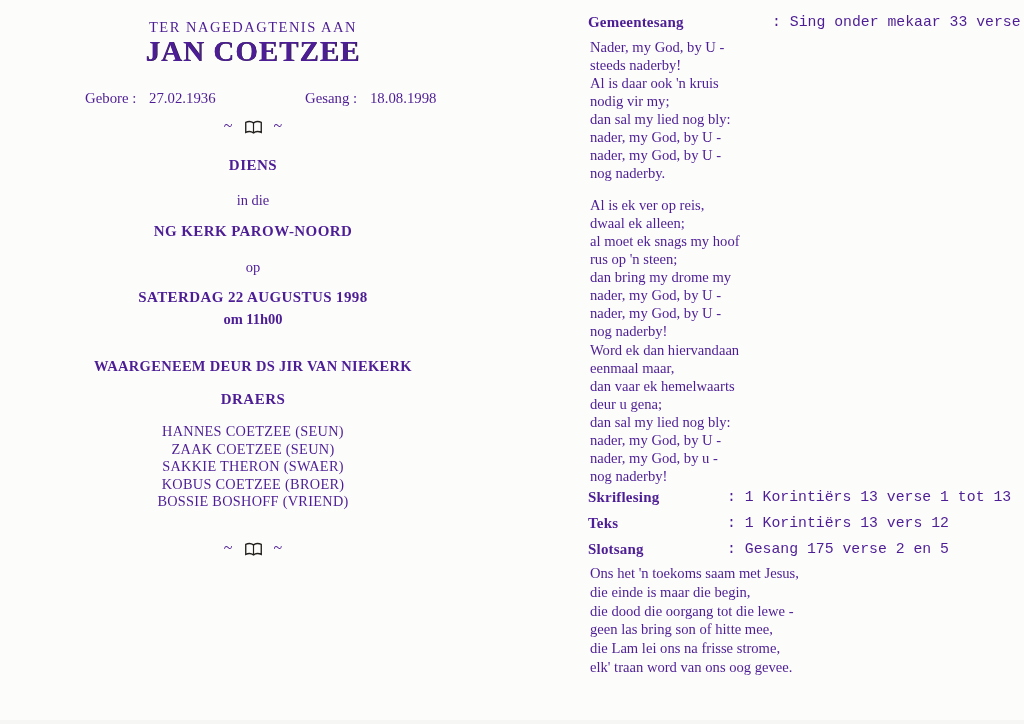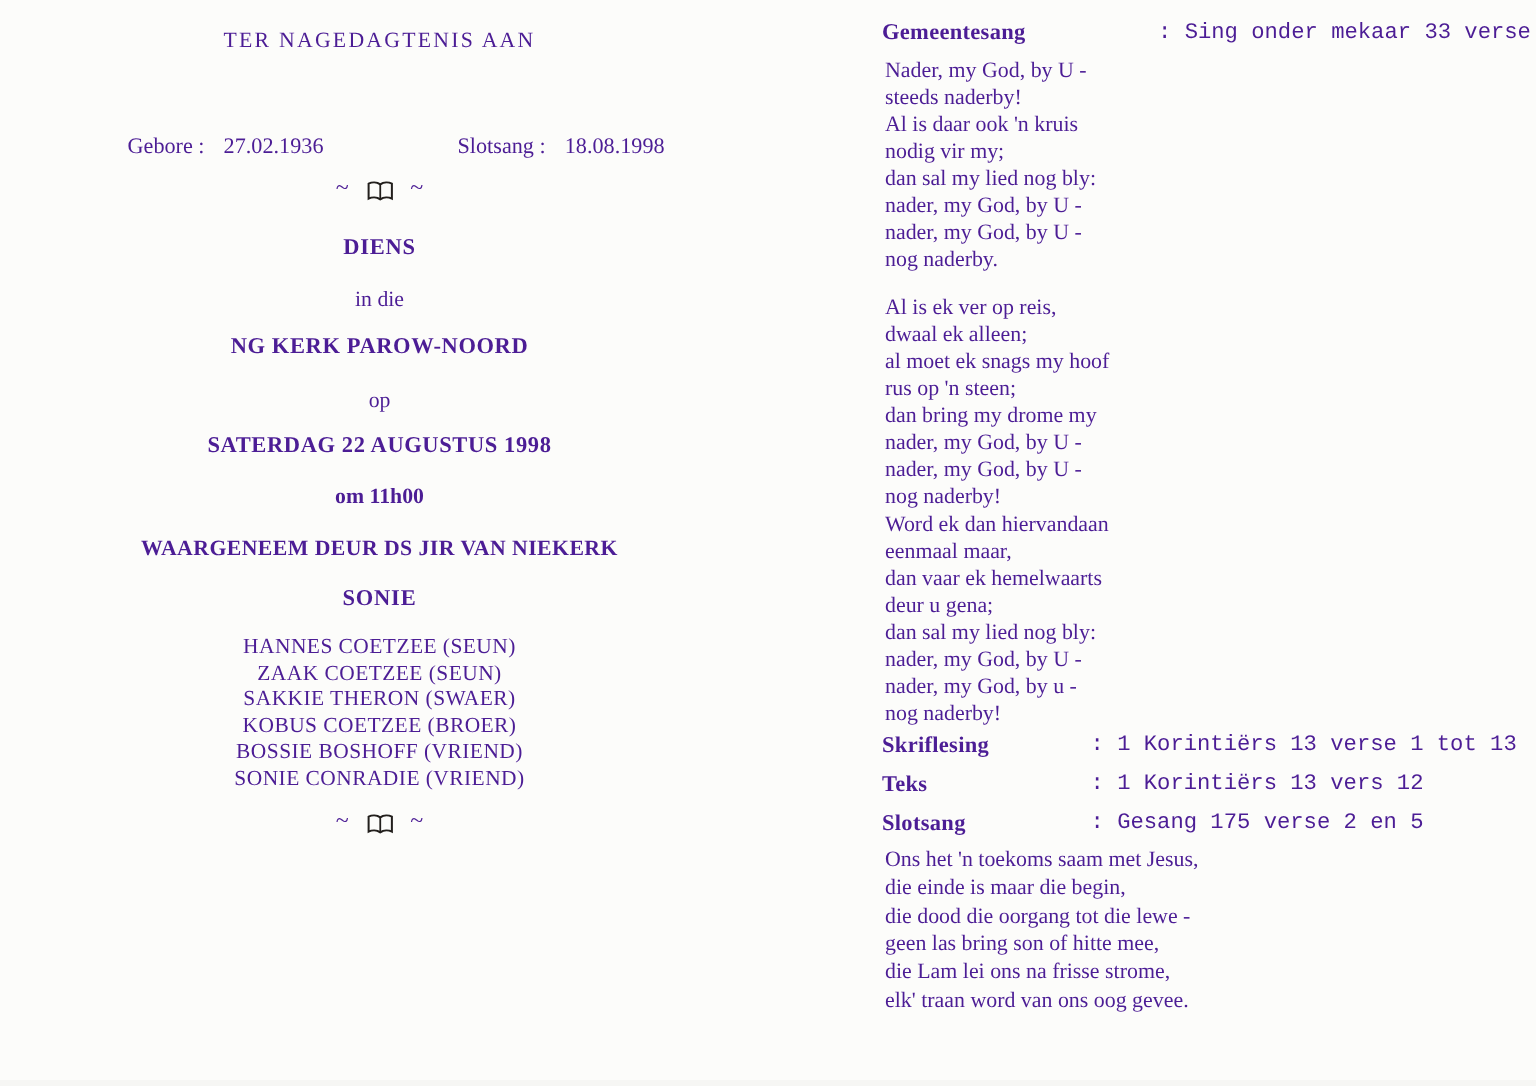--- a/index.html
+++ b/index.html
@@ -63,28 +63,29 @@
 </style>
 </head>
 <body>
 
 <div class="page">
 
   <div class="col-left">
 
     <div class="ln caps-spaced" style="top:18px">TER NAGEDAGTENIS AAN</div>
 
+    <div class="ln deceased-name" style="top:42px">JAN COETZEE</div>
 
     <div class="dates-row" style="top:90px">
       <span class="date-group" style="left:85px">
         <span class="dg-label">Gebore :</span>
         <span>27.02.1936</span>
       </span>
       <span class="date-group" style="left:305px">
-        <span class="dg-label">Slotsang :</span>
+        <span class="dg-label">Gesang :</span>
         <span>18.08.1998</span>
       </span>
     </div>
 
     <div class="ln divider-row" style="top:118px">
       <span class="tilde">~</span>
       <span class="book-icon">
         <svg width="19" height="15" viewBox="0 0 24 18">
           <path d="M12 3.2 C9.2 1.2 5 1.2 2.2 2.6 L2.2 15.2 C5 13.8 9.2 13.8 12 15.8 C14.8 13.8 19 13.8 21.8 15.2 L21.8 2.6 C19 1.2 14.8 1.2 12 3.2 Z" fill="none" stroke="#221f1c" stroke-width="1.7"></path>
           <line x1="12" y1="3.2" x2="12" y2="15.8" stroke="#221f1c" stroke-width="1.5"></line>
@@ -96,33 +97,32 @@
     <div class="ln bold sz15" style="top:156px; letter-spacing:0.5px">DIENS</div>
 
     <div class="ln" style="top:191px">in die</div>
 
     <div class="ln bold sz15" style="top:222px; letter-spacing:0.4px">NG KERK PAROW-NOORD</div>
 
     <div class="ln" style="top:258px">op</div>
 
     <div class="ln bold sz15" style="top:288px; letter-spacing:0.4px">SATERDAG 22 AUGUSTUS 1998</div>
 
-    <div class="ln bold" style="top:322px">om 11h00</div>
+    <div class="ln bold" style="top:310px">om 11h00</div>
 
     <div class="ln bold" style="top:357px; letter-spacing:0.3px">WAARGENEEM DEUR DS JIR VAN NIEKERK</div>
 
-    <div class="ln bold sz15" style="top:390px; letter-spacing:0.5px">SONIE</div>
+    <div class="ln bold sz15" style="top:390px; letter-spacing:0.5px">DRAERS</div>
 
     <div class="ln bearers-list" style="top:423px">
         <div>HANNES COETZEE (SEUN)</div>
         <div>ZAAK COETZEE (SEUN)</div>
         <div>SAKKIE THERON (SWAER)</div>
         <div>KOBUS COETZEE (BROER)</div>
         <div>BOSSIE BOSHOFF (VRIEND)</div>
-        <div>SONIE CONRADIE (VRIEND)</div>
       </div>
 
     <div class="ln divider-row" style="top:540px">
       <span class="tilde">~</span>
       <span class="book-icon">
         <svg width="19" height="15" viewBox="0 0 24 18">
           <path d="M12 3.2 C9.2 1.2 5 1.2 2.2 2.6 L2.2 15.2 C5 13.8 9.2 13.8 12 15.8 C14.8 13.8 19 13.8 21.8 15.2 L21.8 2.6 C19 1.2 14.8 1.2 12 3.2 Z" fill="none" stroke="#221f1c" stroke-width="1.7"></path>
           <line x1="12" y1="3.2" x2="12" y2="15.8" stroke="#221f1c" stroke-width="1.5"></line>
         </svg>
       </span>

